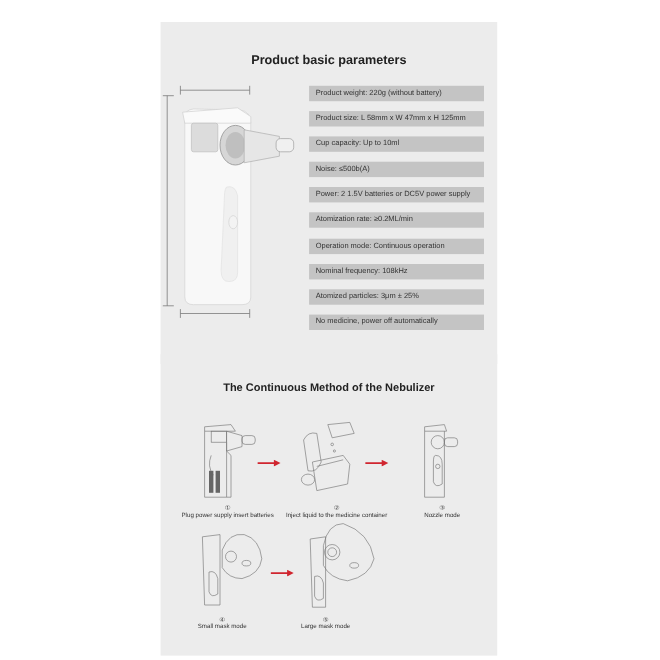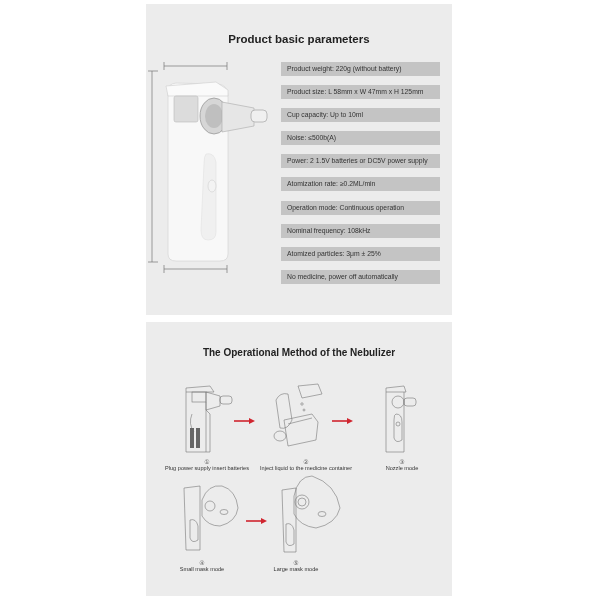--- a/index.html
+++ b/index.html
@@ -1,18 +1,18 @@
 <!DOCTYPE html>
 <html><head>
 <meta charset="utf-8">
 <style>
   html,body{margin:0;padding:0;background:#ffffff;}
   body{width:600px;height:600px;position:relative;overflow:hidden;font-family:"Liberation Sans",sans-serif;}
   .panel{position:absolute;left:146px;width:306px;background:#ececec;}
-  #panel-top{top:4px;height:311px;}
+  #panel-top{top:20px;height:311px;}
   #panel-bottom{top:322px;height:274px;}
   .title{position:absolute;left:0;right:0;text-align:center;color:#222;font-size:11px;font-weight:bold;}
   #panel-top .title{top:29px;font-size:11.5px;}
   #panel-bottom .title{top:25px;font-size:10px;}
   .params{position:absolute;left:135px;top:58px;width:159px;}
   .param-row{height:14px;background:#c4c4c4;margin-bottom:9.1px;font-size:6.8px;color:#333;line-height:14px;padding-left:6px;white-space:nowrap;overflow:hidden;}
   .device-wrap{position:absolute;left:0;top:0;width:135px;height:311px;}
   .step{position:absolute;text-align:center;}
   .step .num{font-size:6px;color:#555;display:block;}
   .step .cap{font-size:5.6px;color:#333;display:block;white-space:nowrap;}
@@ -64,21 +64,21 @@
     <div class="param-row">Power: 2 1.5V batteries or DC5V power supply</div>
     <div class="param-row">Atomization rate: ≥0.2ML/min</div>
     <div class="param-row">Operation mode: Continuous operation</div>
     <div class="param-row">Nominal frequency: 108kHz</div>
     <div class="param-row">Atomized particles: 3μm ± 25%</div>
     <div class="param-row">No medicine, power off automatically</div>
   </div>
 </div>
 
 <div class="panel" id="panel-bottom">
-  <div class="title">The Operational Method of the Nebulizer</div>
+  <div class="title">The Continuous Method of the Nebulizer</div>
 
   <svg style="position:absolute;left:34px;top:62px;" width="60" height="72" viewBox="0 0 60 72">
     <g fill="none" stroke="#777" stroke-width="0.6">
       <path d="M6 4 L30 2 L34 8 L6 8 Z"></path>
       <rect x="12" y="8" width="14" height="10"></rect>
       <path d="M26 8 L40 12 L40 22 L26 26 Z"></path>
       <rect x="40" y="12" width="12" height="8" rx="3"></rect>
       <path d="M6 8 L6 68 L26 68 L26 18"></path>
       <path d="M26 26 L30 30 L30 68 L26 68"></path>
       <path d="M12 30 Q8 40 14 48"></path>

